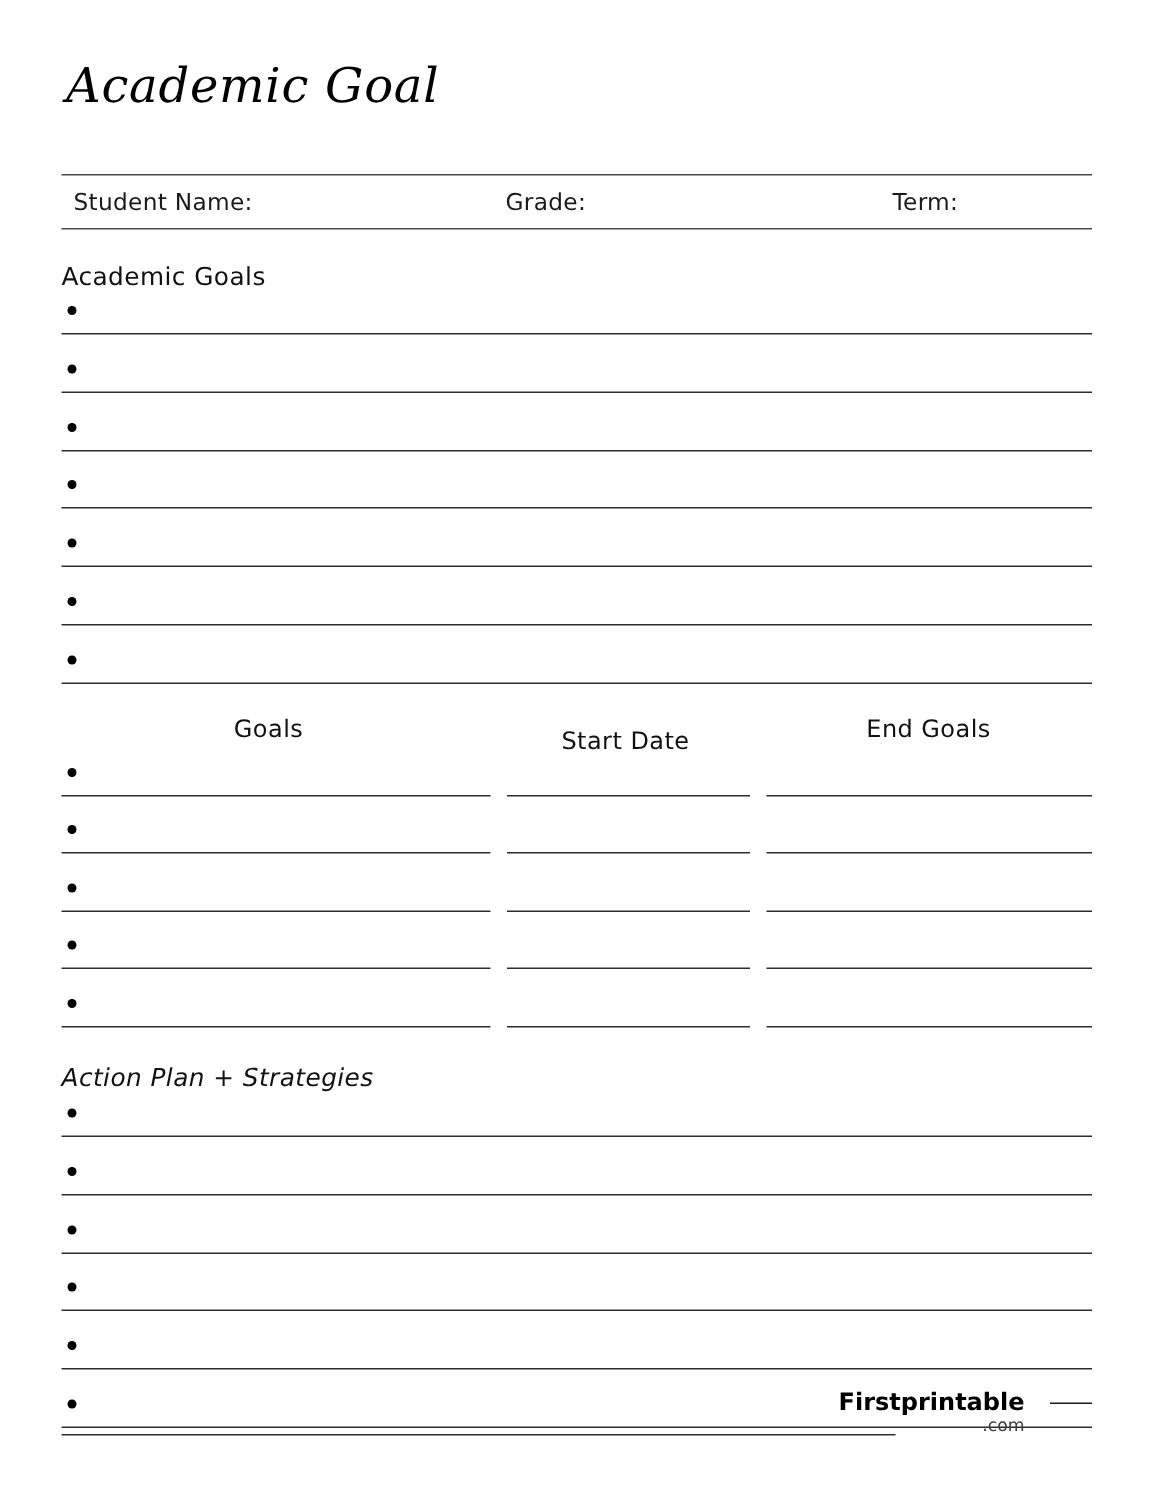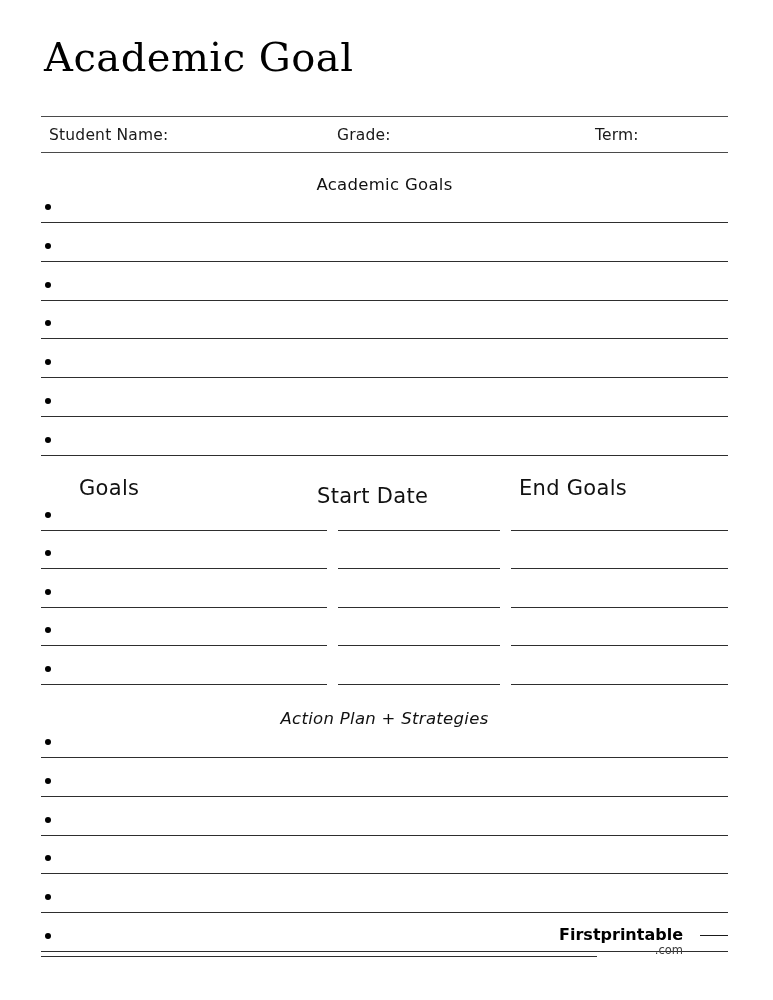--- a/index.html
+++ b/index.html
@@ -21,22 +21,23 @@
     inset: 0;
     background: #ffffff;
   }
 
   
   .title {
     position: absolute;
     left: 44px;
     top: 32px;
     font-family: "DejaVu Serif", serif;
+    font-style: italic;
     font-weight: 400;
-    font-size: 40px;
+    font-size: 32px;
     line-height: 50px;
     letter-spacing: 0.5px;
     color: #000000;
     white-space: nowrap;
   }
 
   
   .rule {
     position: absolute;
     left: 41px;
@@ -64,21 +65,20 @@
   }
   .info-label.f1 { left: 8px; }
   .info-label.f2 { left: 296px; }
   .info-label.f3 { left: 522px; margin-left: 32px; }
 
   
   .section-heading {
     position: absolute;
     width: 687px;
     left: 41px;
-    text-align: center;
     font-size: 16.5px;
     letter-spacing: 0.3px;
     color: #111111;
     white-space: nowrap;
   }
 
   
   .bullet {
     position: absolute;
     width: 6px;
@@ -89,22 +89,22 @@
   .writeline {
     position: absolute;
     height: 0;
     border-top: 1.5px solid #555555;
   }
   .writeline.dark { border-top: 1.6px solid #2e2e2e; }
 
   
   .col-head {
     position: absolute;
-    text-align: left;
-    font-size: 21px;
+    text-align: center;
+    font-size: 16px;
     letter-spacing: 0.3px;
     color: #111111;
     white-space: nowrap;
   }
 
   
   .brand {
     position: absolute;
     right: 45px;
     bottom: 34px;

